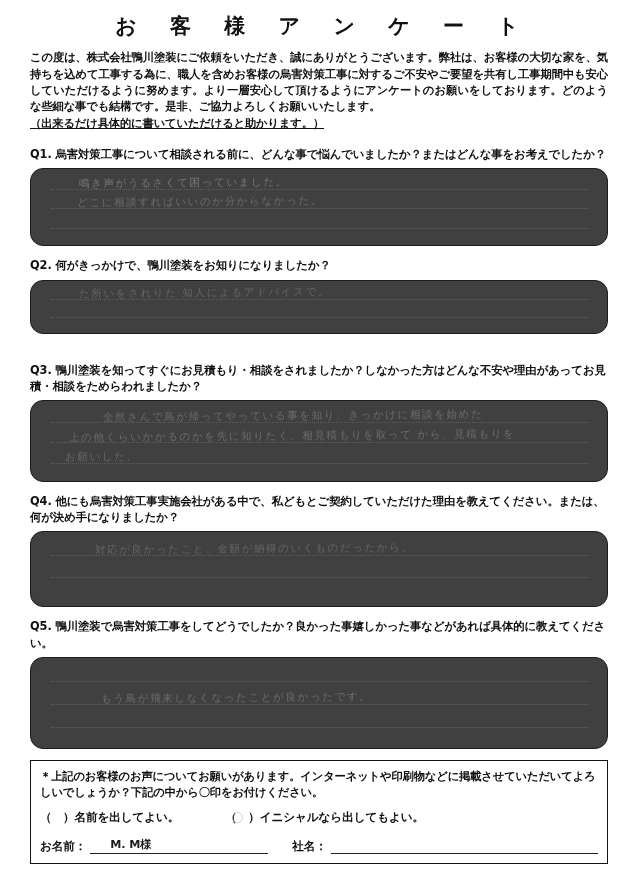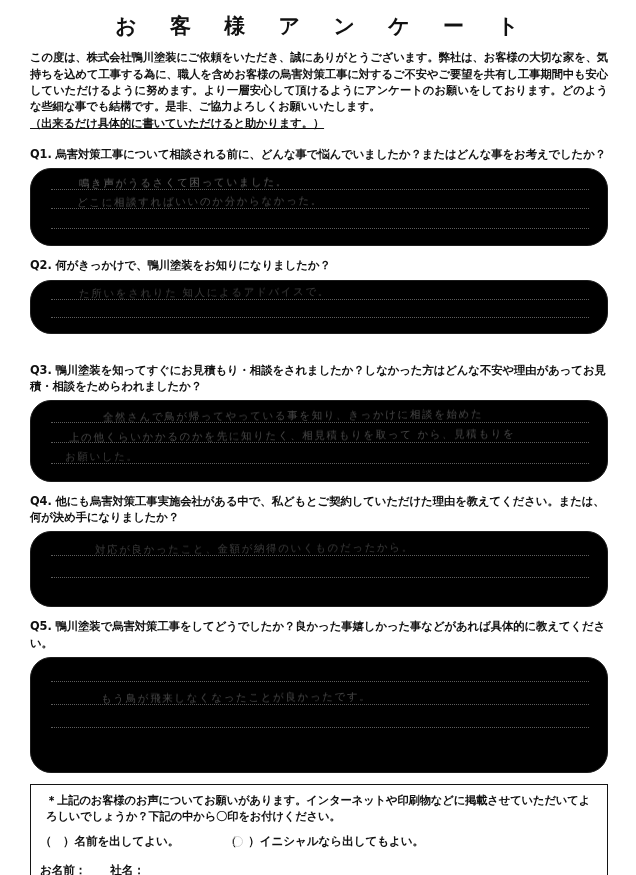--- a/index.html
+++ b/index.html
@@ -68,22 +68,22 @@
     letter-spacing: -0.1px;
     color: #111;
     font-weight: 600;
     margin-bottom: 6px;
   }
 
   
   .abox {
     position: relative;
     border: 1.5px solid #1c1c1c;
-    border-radius: 21px;
-    background: #000000;
+    border-radius: 13px;
+    background: #404040;
     box-sizing: border-box;
     overflow: hidden;
   }
   .abox .lines {
     position: absolute;
     left: 20px;
     right: 18px;
     top: 0;
     bottom: 0;
   }
@@ -114,21 +114,20 @@
     border: 1.5px solid #141414;
     box-sizing: border-box;
     padding: 8px 9px 9px 9px;
   }
   .consent-text {
     font-size: 11.3px;
     line-height: 16.2px;
     letter-spacing: -0.15px;
     font-weight: 600;
     color: #111;
-    margin-left: 6px;
   }
   .consent-options {
     margin-top: 9px;
     font-size: 11.6px;
     font-weight: 600;
     letter-spacing: -0.1px;
     color: #111;
     display: flex;
     align-items: baseline;
   }
@@ -244,21 +243,21 @@
         <div class="abox" style="height: 76px;">
           <div class="lines">
             <div class="rule" style="top: 23px;"></div>
             <div class="rule" style="top: 45px;"></div>
             <div class="hw fainter" style="top: 10px; left: 44px;">対応が良かったこと、金額が納得のいくものだったから。</div>
           </div>
         </div>
       </div>
       <div class="qblock" style="margin-top: 11px;">
         <div class="qtext">Q5. 鴨川塗装で烏害対策工事をしてどうでしたか？良かった事嬉しかった事などがあれば具体的に教えてください。</div>
-        <div class="abox" style="height: 116px;">
+        <div class="abox" style="height: 92px;">
           <div class="lines">
             <div class="rule" style="top: 23px;"></div>
             <div class="rule" style="top: 46px;"></div>
             <div class="rule" style="top: 69px;"></div>
             <div class="hw faint" style="top: 33px; left: 50px;">もう鳥が飛来しなくなったことが良かったです。</div>
           </div>
         </div>
       </div>
     </div>
 
@@ -271,20 +270,23 @@
       </span>
       <span class="opt-gap"></span>
       <span class="paren-mark">
         <span class="circle-mark"></span>
         <span>（　）イニシャルなら出してもよい。</span>
       </span>
     </div>
 
     <div class="name-row">
       <span class="name-label">お名前：</span>
+      <span class="name-value-wrap">
+        <span class="name-value">M. M様</span>
+      </span>
       <span class="company-label">社名：</span>
       <span class="company-value-wrap">
         <span class="name-value"></span>
       </span>
     </div>
   </div>
 
   <div class="footer">ご記入ありがとうございました。</div>
 
 </div>

